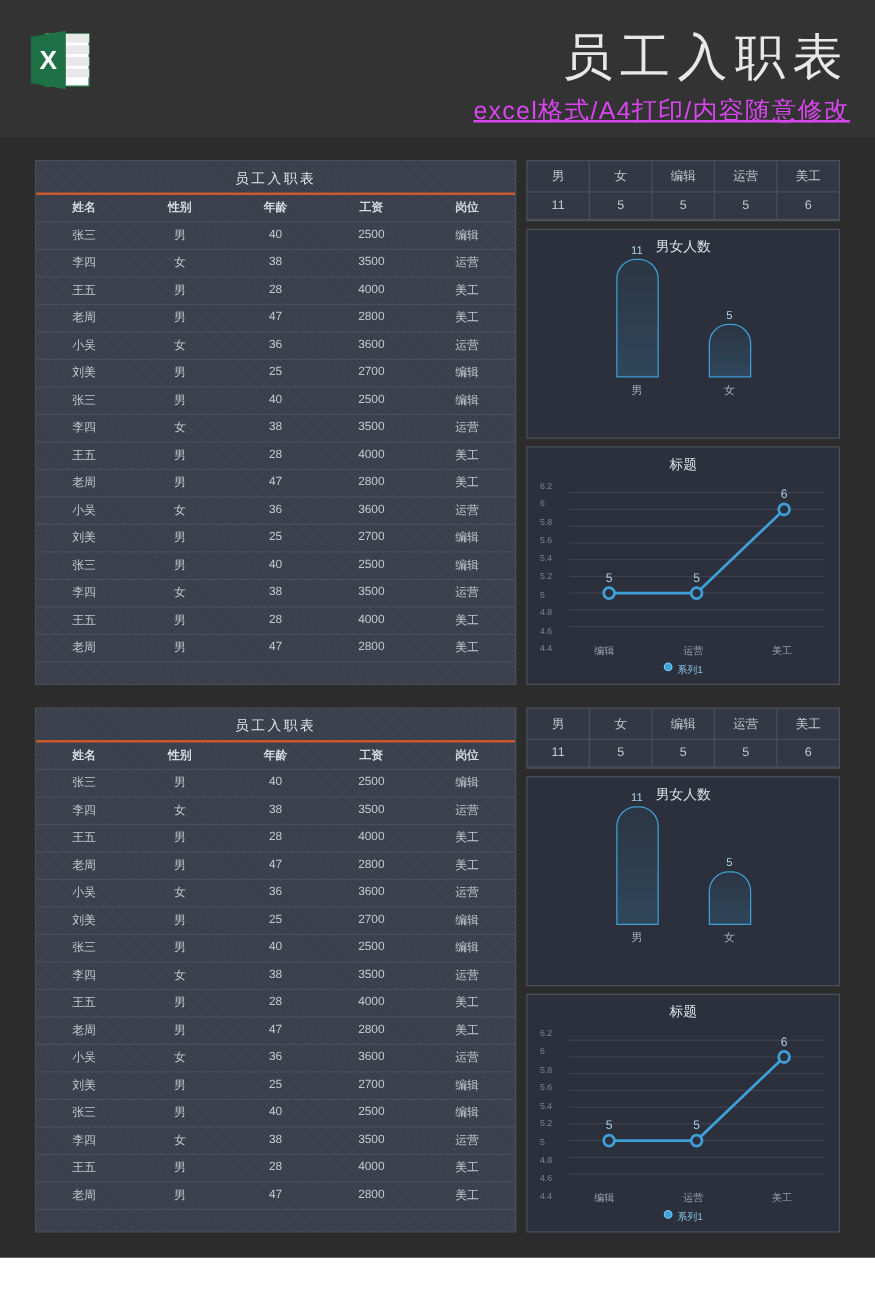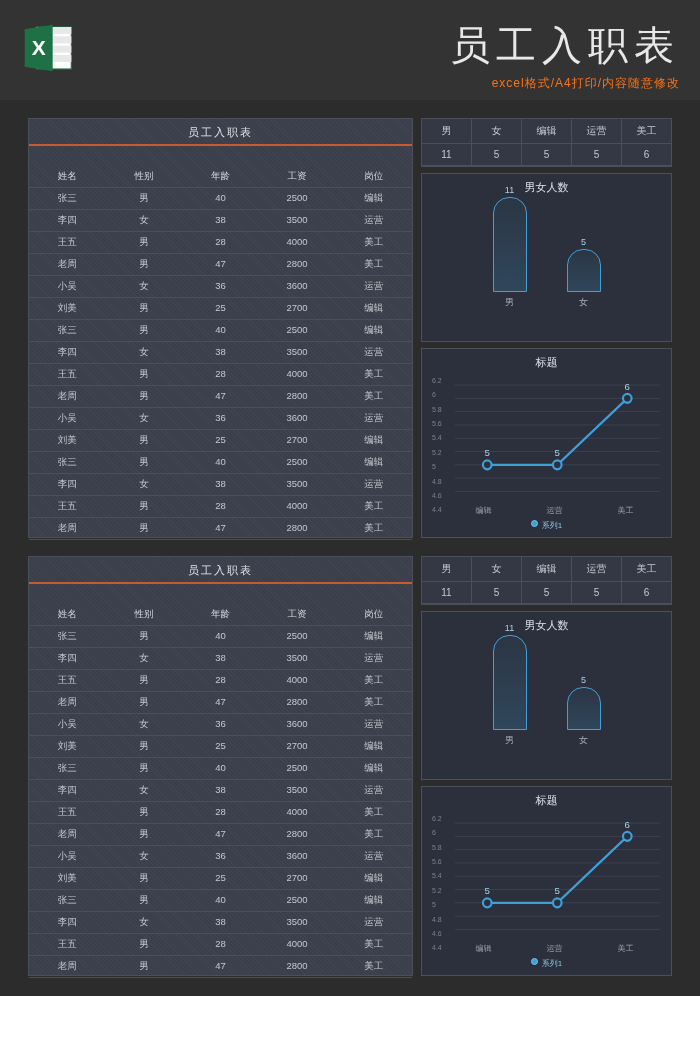--- a/index.html
+++ b/index.html
@@ -30,25 +30,26 @@
   .excel-icon svg { width: 56px; height: 56px; }
   .header-text { margin-left: 14px; flex: 1; }
   .title {
     color: #e8e8e8;
     font-size: 40px;
     font-weight: 300;
     letter-spacing: 6px;
     text-align: right;
   }
   .subtitle {
-    color: #f97316;
-    font-size: 12px;
+    color: #d946ef;
+    font-size: 20px;
     letter-spacing: 1px;
     margin-top: 2px;
     text-align: right;
+    text-decoration: underline;
   }
   .content {
     padding: 18px 28px 20px 28px;
     display: flex;
     flex-direction: column;
     gap: 18px;
     background: #2c2c2c;
   }
   .panel {
     display: flex;
@@ -69,21 +70,21 @@
     padding: 6px 0 4px 0;
     color: #dfe2e8;
     font-size: 11px;
     letter-spacing: 2px;
     border-bottom: 2px solid #c85a2c;
   }
   .trow {
     display: flex;
     border-bottom: 1px solid #4a4f5a;
   }
-  .trow.head { color: #d5d8df; font-weight: 400; margin-top: 20px; }
+  .trow.head { color: #d5d8df; font-weight: 700; }
   .tcell {
     flex: 1;
     text-align: center;
     padding: 4px 0;
     font-size: 9.5px;
   }
   .right-col {
     flex: 1;
     display: flex;
     flex-direction: column;

